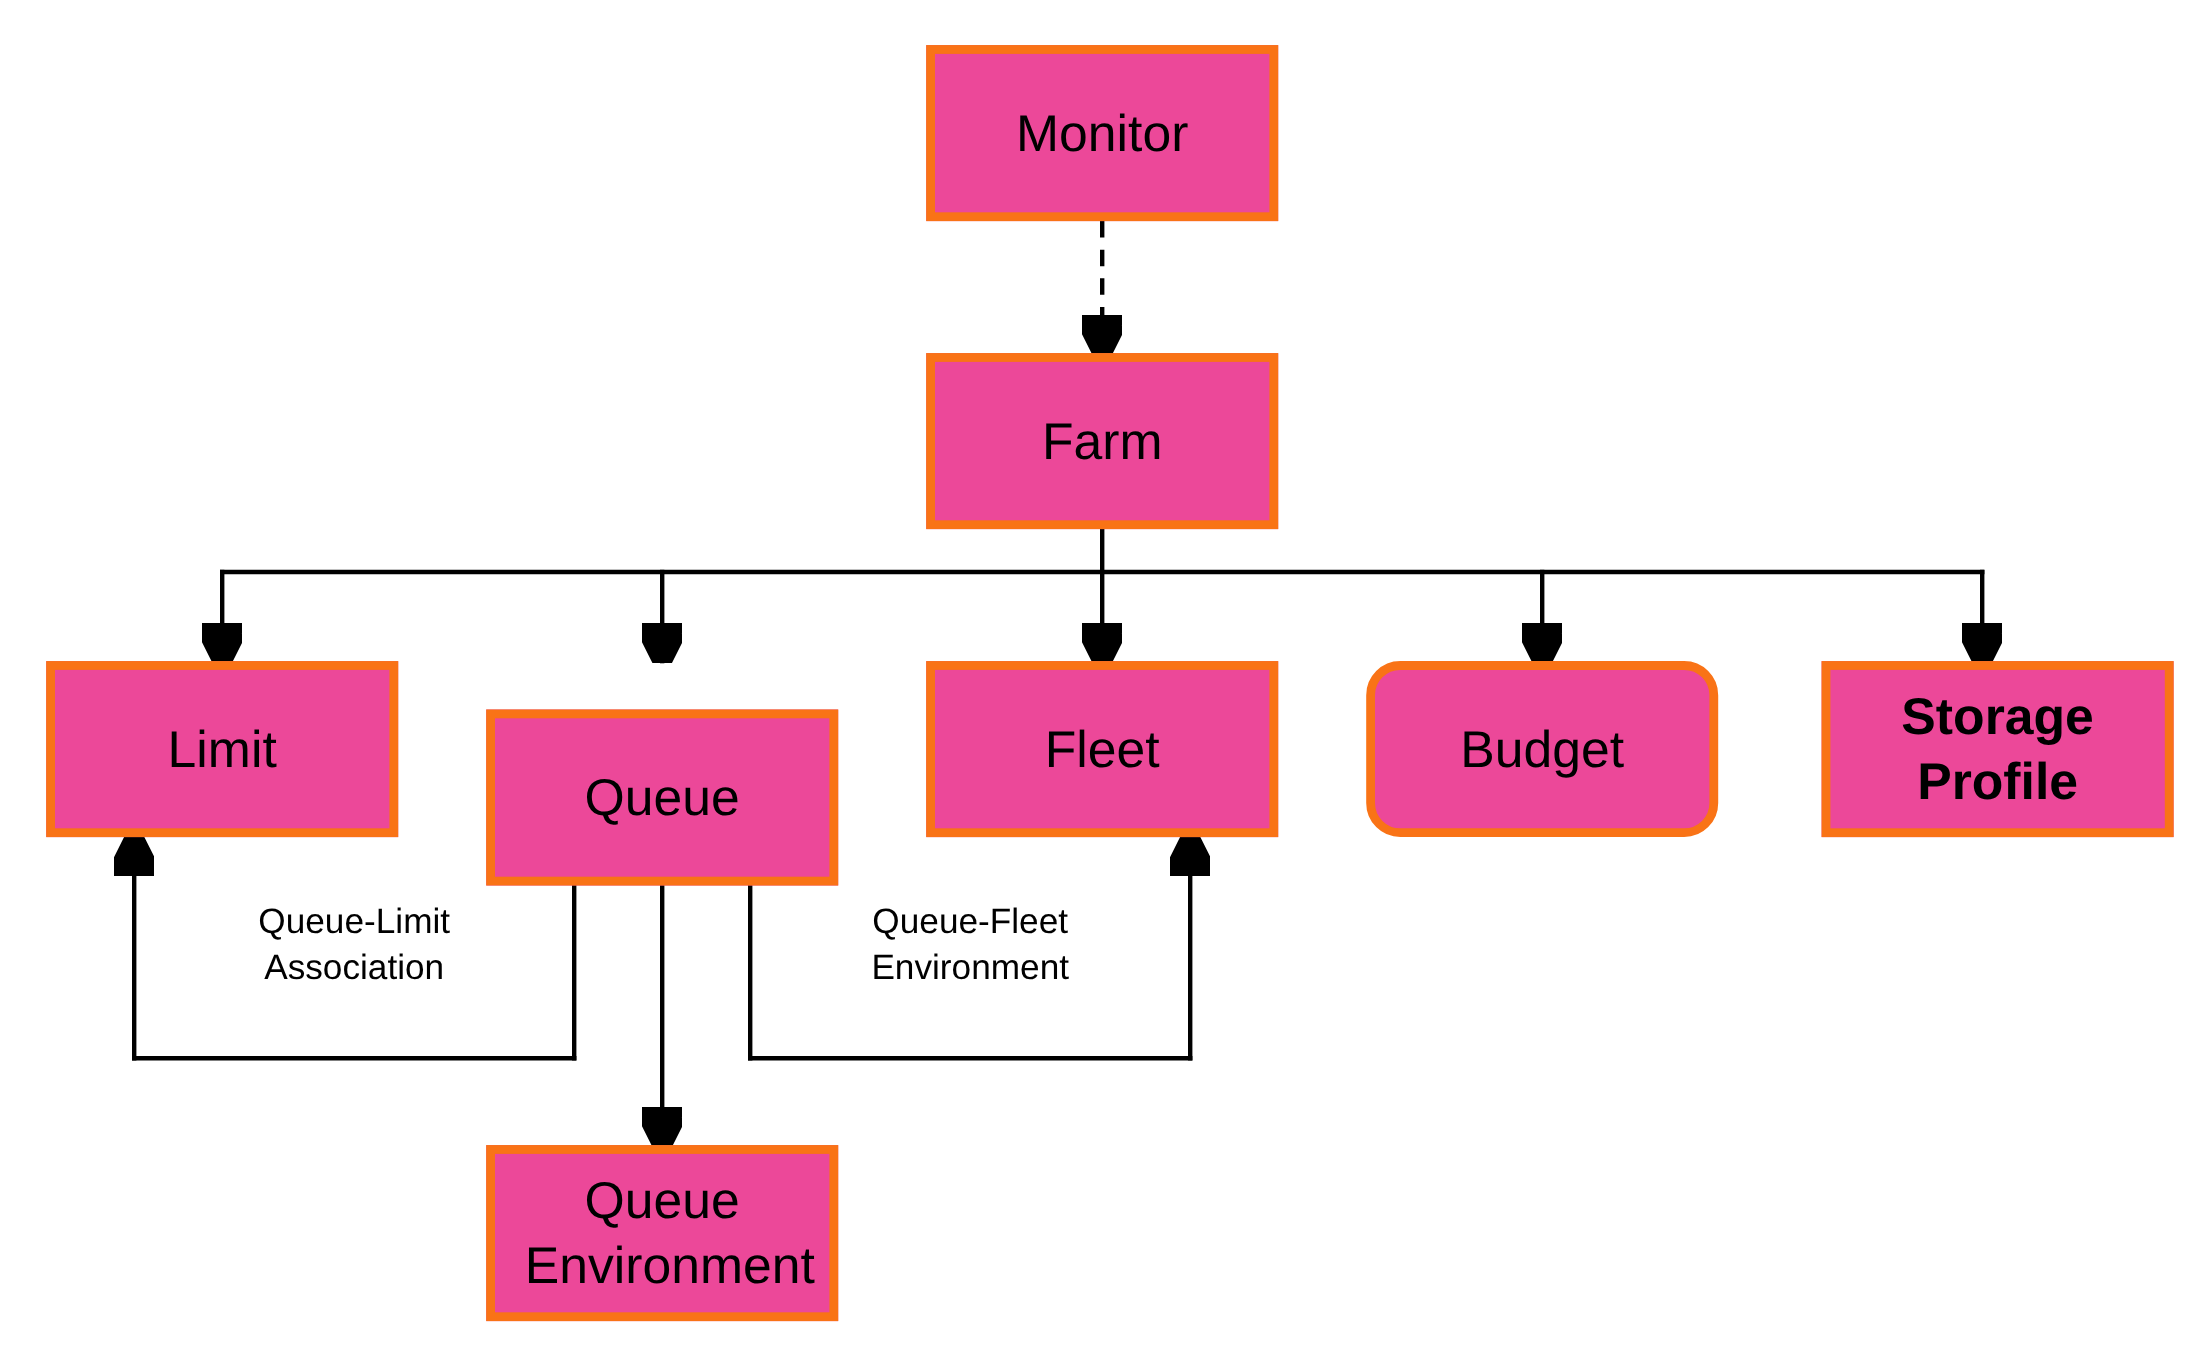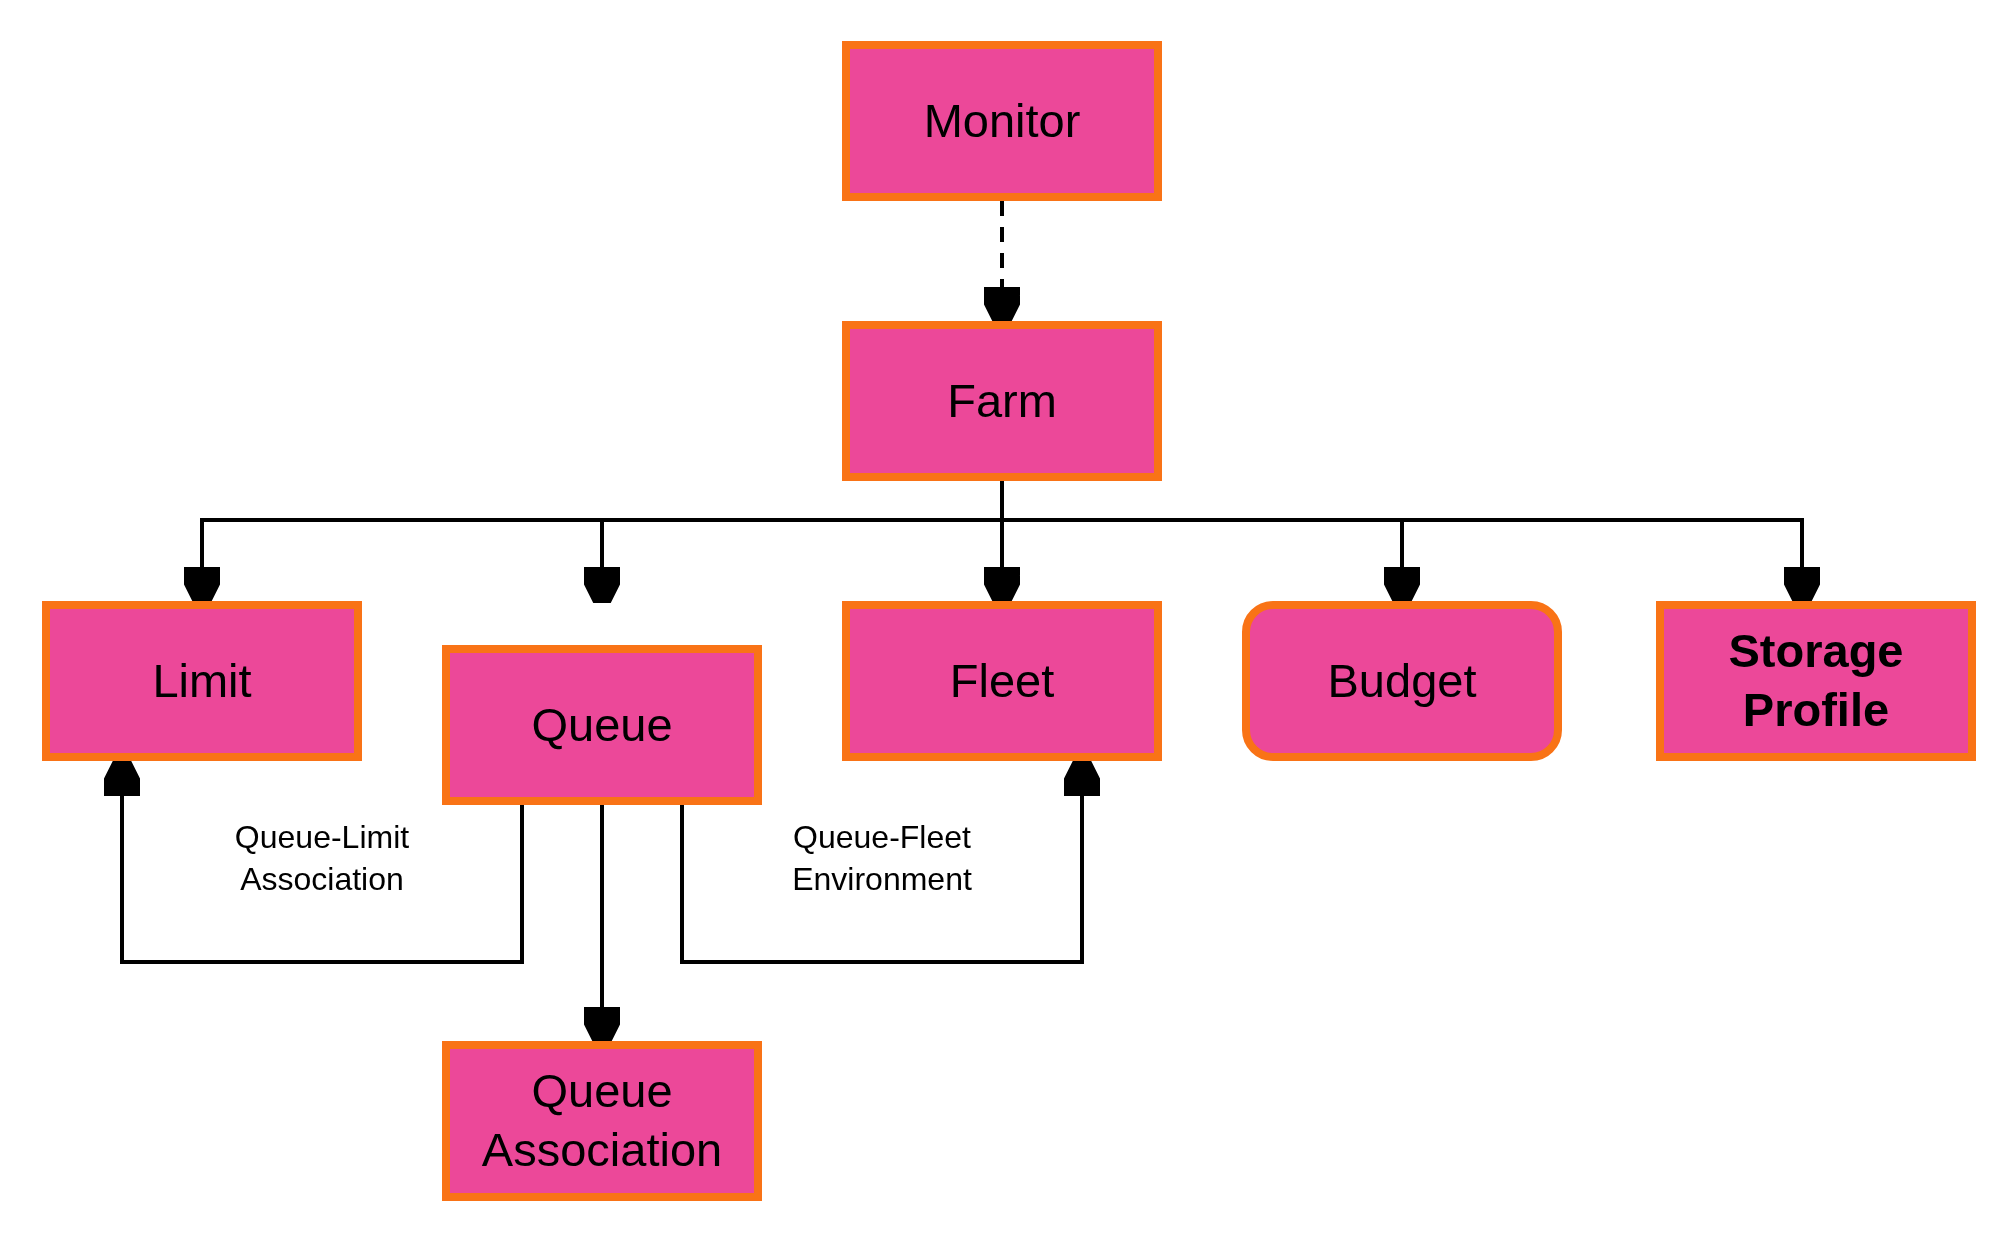--- a/index.html
+++ b/index.html
@@ -120,20 +120,20 @@
 
   <div class="node" id="node-budget">
     <span class="label">Budget</span>
   </div>
 
   <div class="node" id="node-storage">
     <span class="label">Storage Profile</span>
   </div>
 
   <div class="node" id="node-queue-env">
-    <span class="label">Queue Association</span>
+    <span class="label">Queue Environment</span>
   </div>
 
   <div class="edge-label" id="label-queue-limit">Queue-Limit Association</div>
 
   <div class="edge-label" id="label-queue-fleet">Queue-Fleet Environment</div>
 
 </div>
 
 </body></html>

